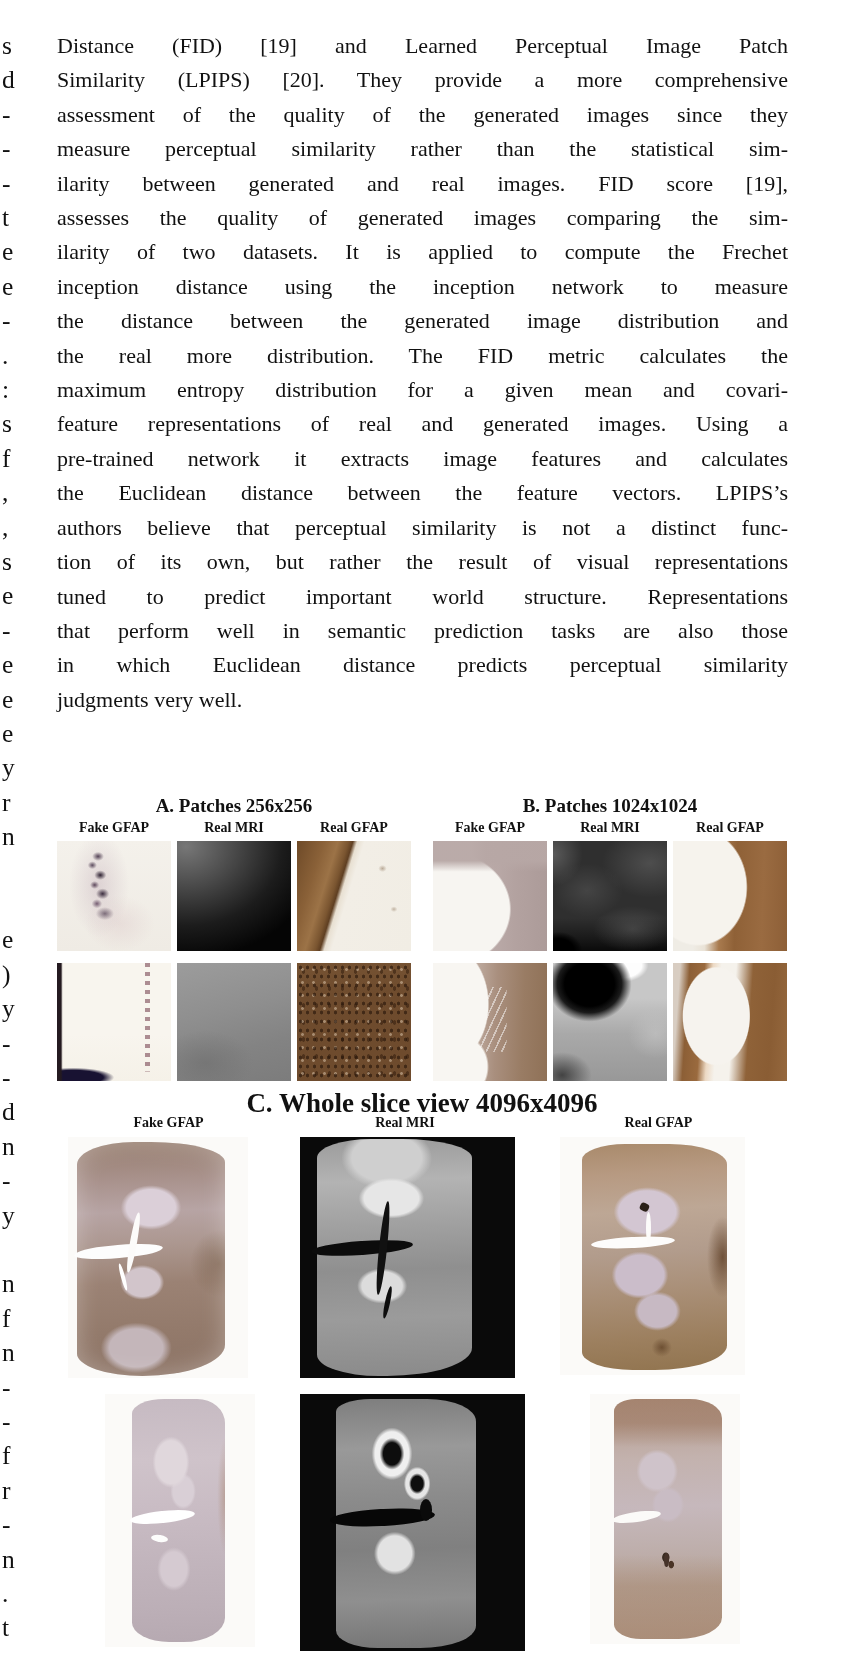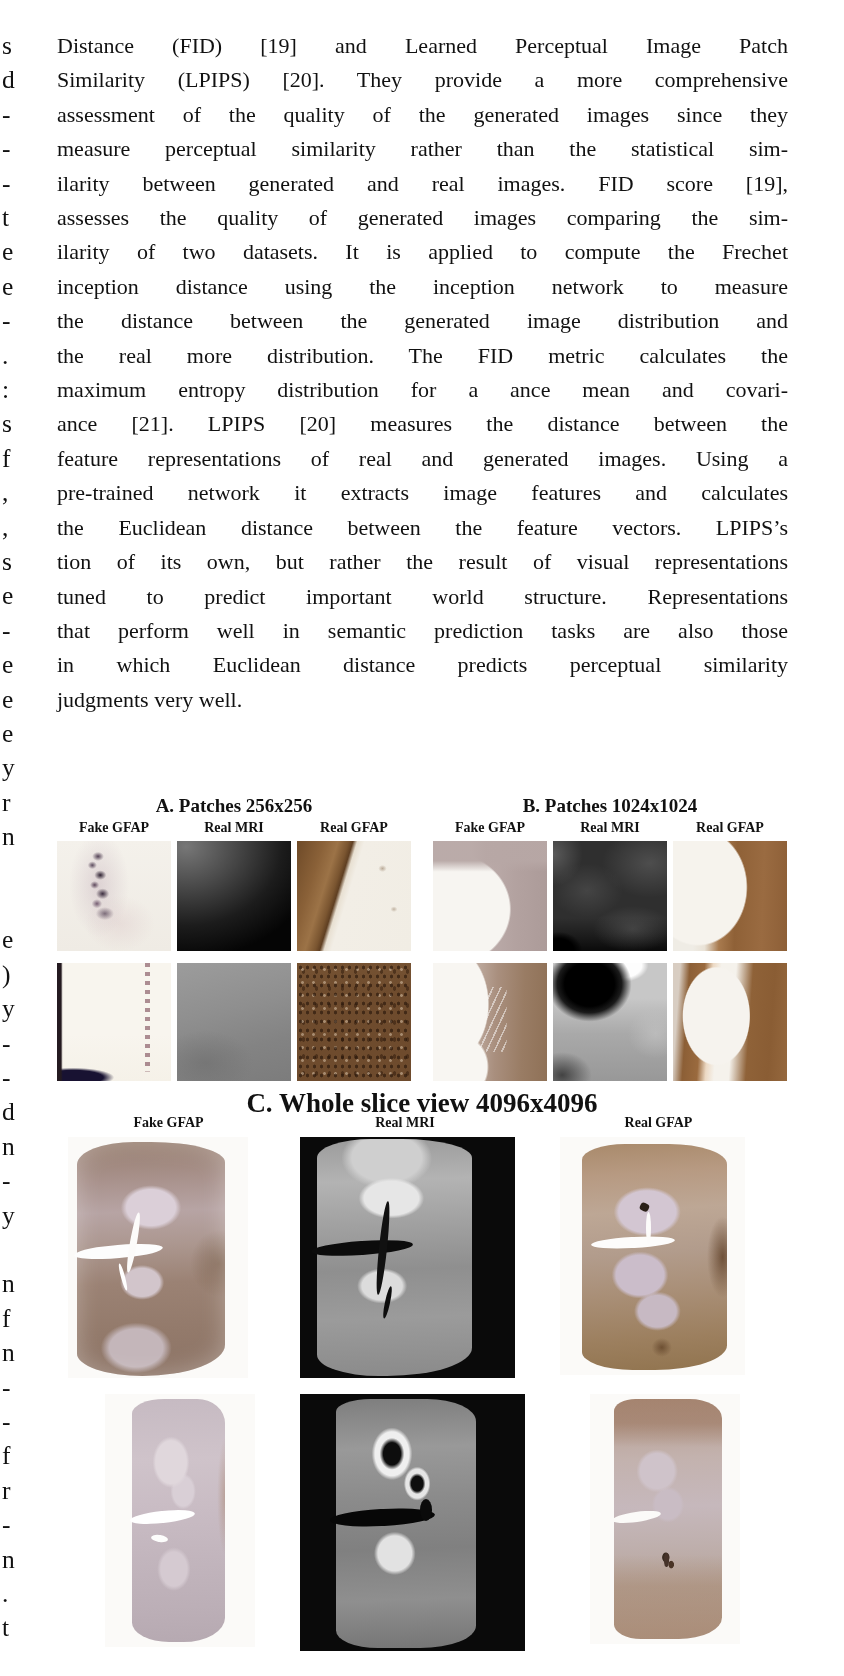--- a/index.html
+++ b/index.html
@@ -256,25 +256,25 @@
       <div class="line">Distance (FID) [19] and Learned Perceptual Image Patch</div>
       <div class="line">Similarity (LPIPS) [20]. They provide a more comprehensive</div>
       <div class="line">assessment of the quality of the generated images since they</div>
       <div class="line">measure perceptual similarity rather than the statistical sim-</div>
       <div class="line">ilarity between generated and real images.  FID score [19],</div>
       <div class="line">assesses the quality of generated images comparing the sim-</div>
       <div class="line">ilarity of two datasets.  It is applied to compute the Frechet</div>
       <div class="line">inception distance using the inception network to measure</div>
       <div class="line">the distance between the generated image distribution and</div>
       <div class="line">the real more distribution.  The FID metric calculates the</div>
-      <div class="line">maximum entropy distribution for a ance mean and covari-</div>
-      <div class="line">ance [21].  LPIPS [20] measures the distance between the</div>
+      <div class="line">maximum entropy distribution for a given mean and covari-</div>
       <div class="line">feature representations of real and generated images. Using a</div>
       <div class="line">pre-trained network it extracts image features and calculates</div>
       <div class="line">the Euclidean distance between the feature vectors. LPIPS’s</div>
+      <div class="line">authors believe that perceptual similarity is not a distinct func-</div>
       <div class="line">tion of its own, but rather the result of visual representations</div>
       <div class="line">tuned to predict important world structure.  Representations</div>
       <div class="line">that perform well in semantic prediction tasks are also those</div>
       <div class="line">in which Euclidean distance predicts perceptual similarity</div>
       <div class="line last">judgments very well.</div>
     </div>
 
   <div class="figure">
 
     <div class="patch-grid">

